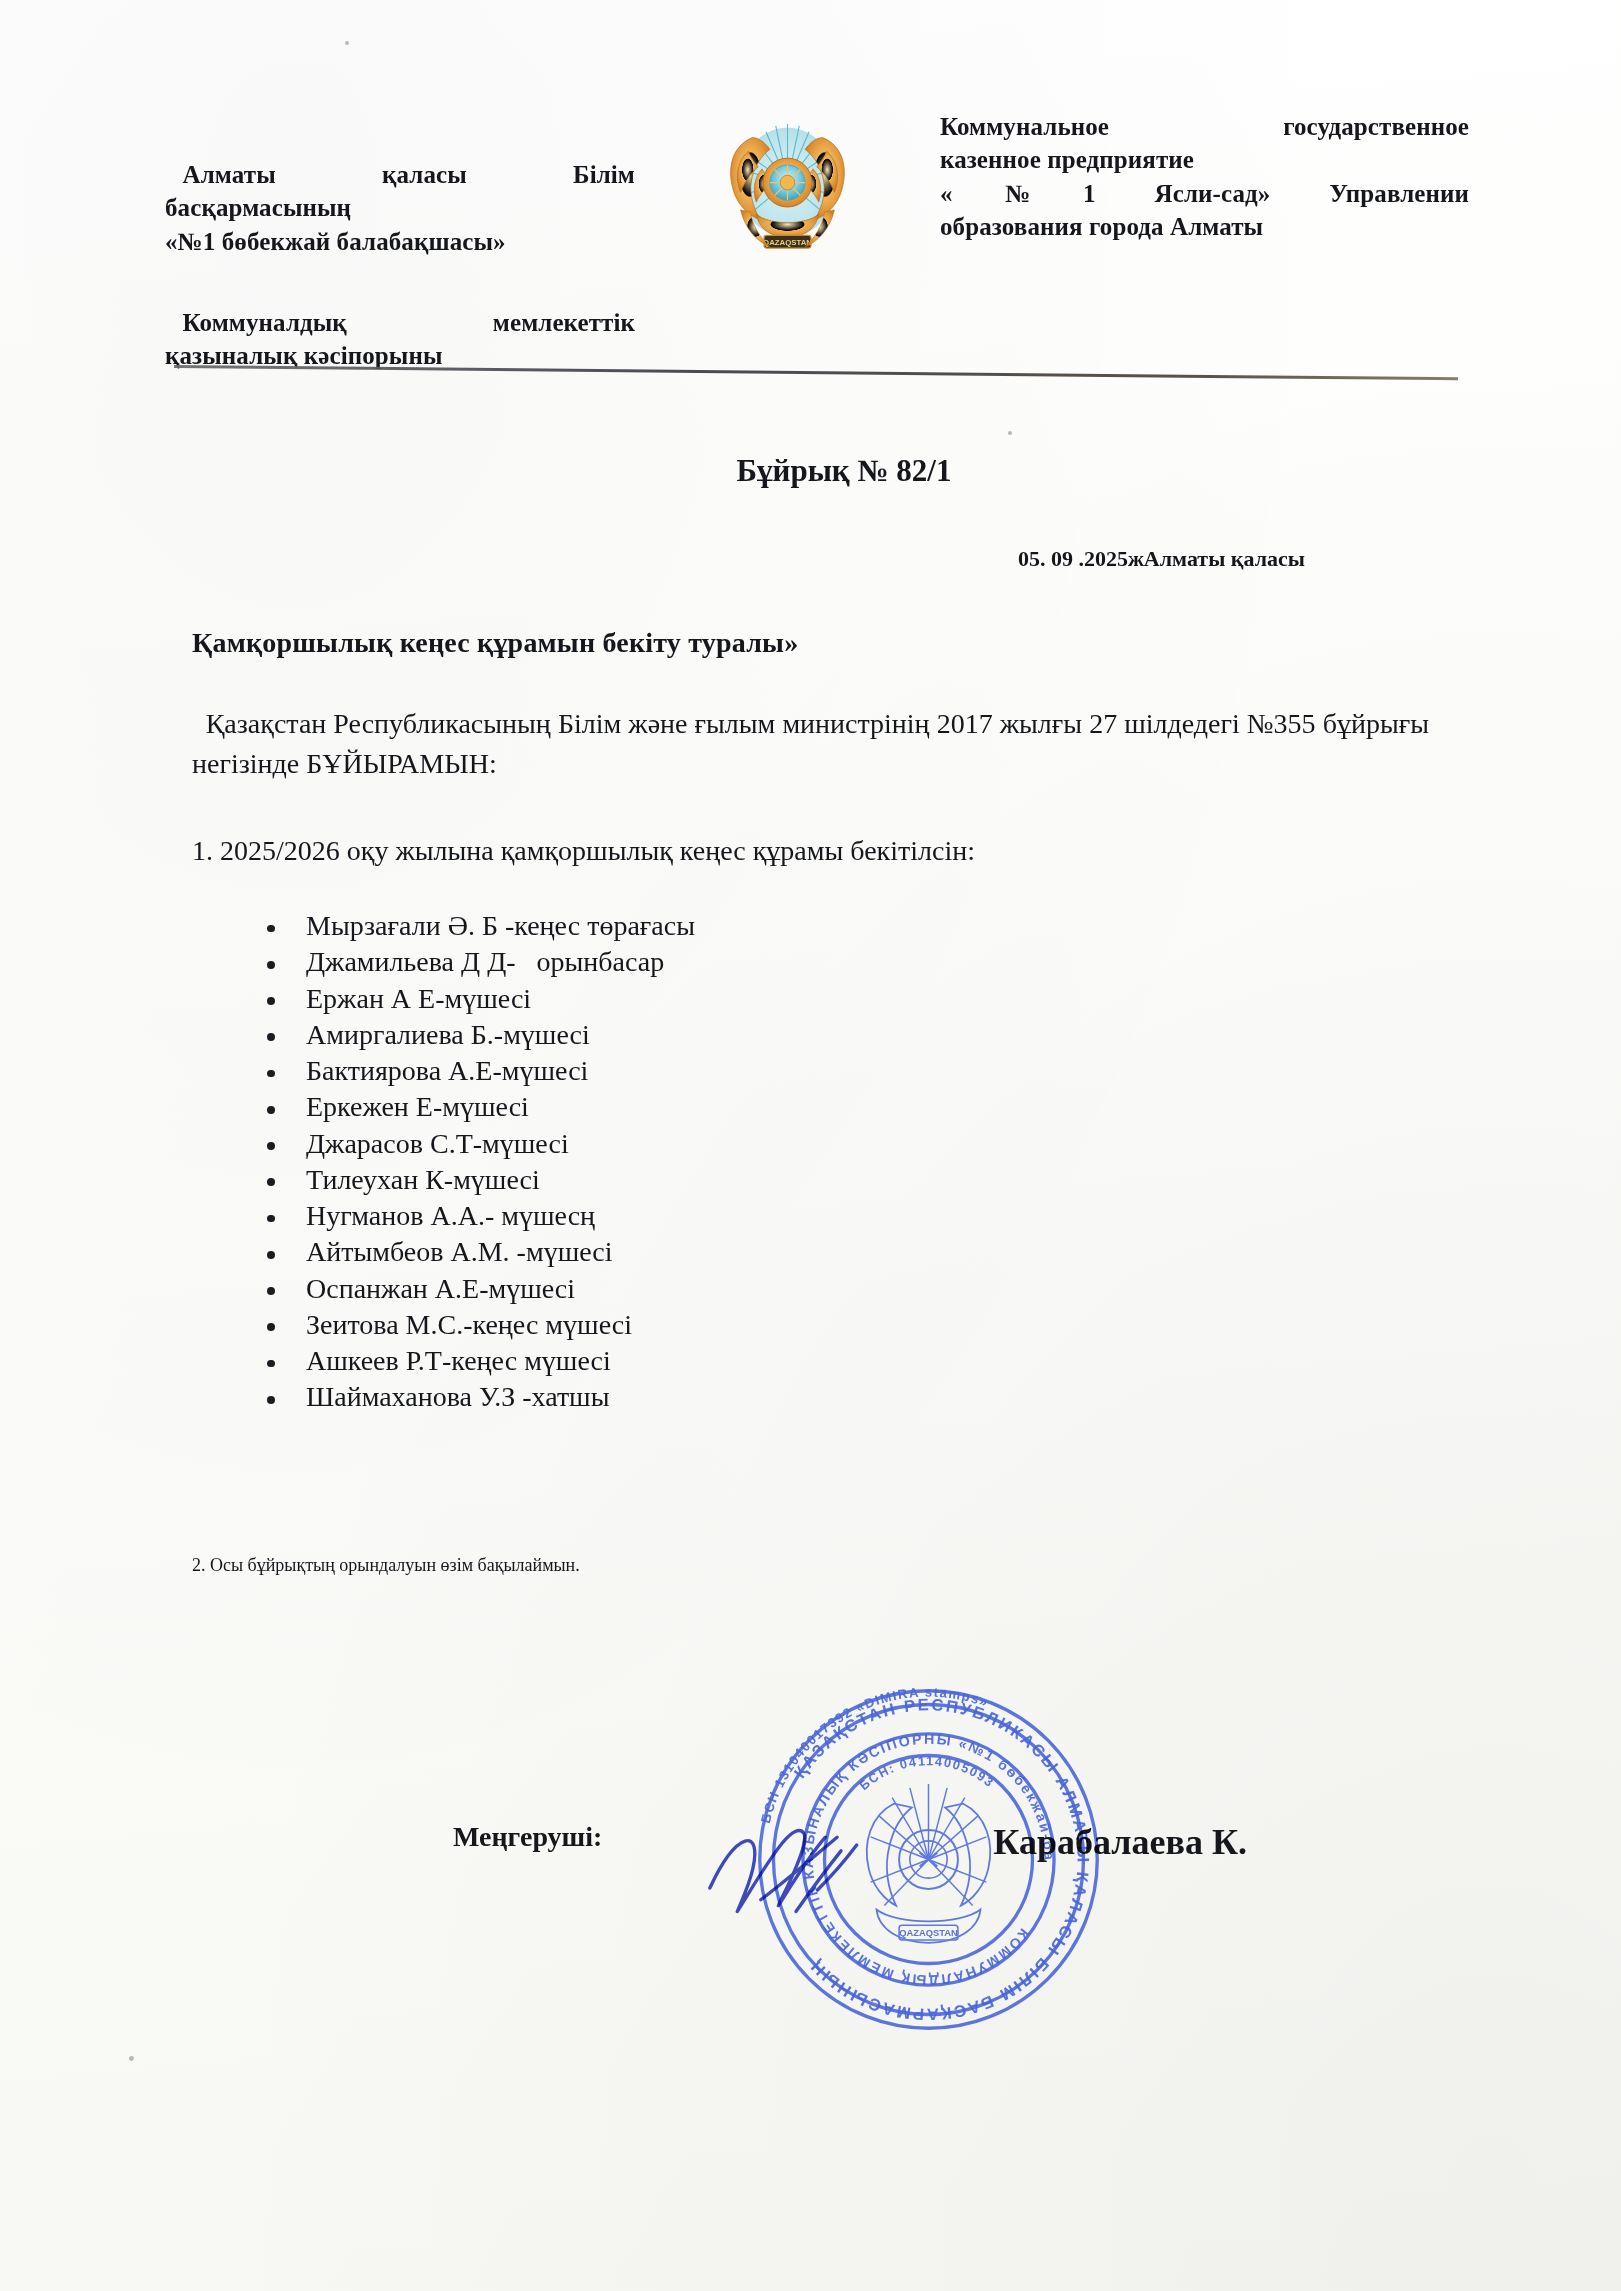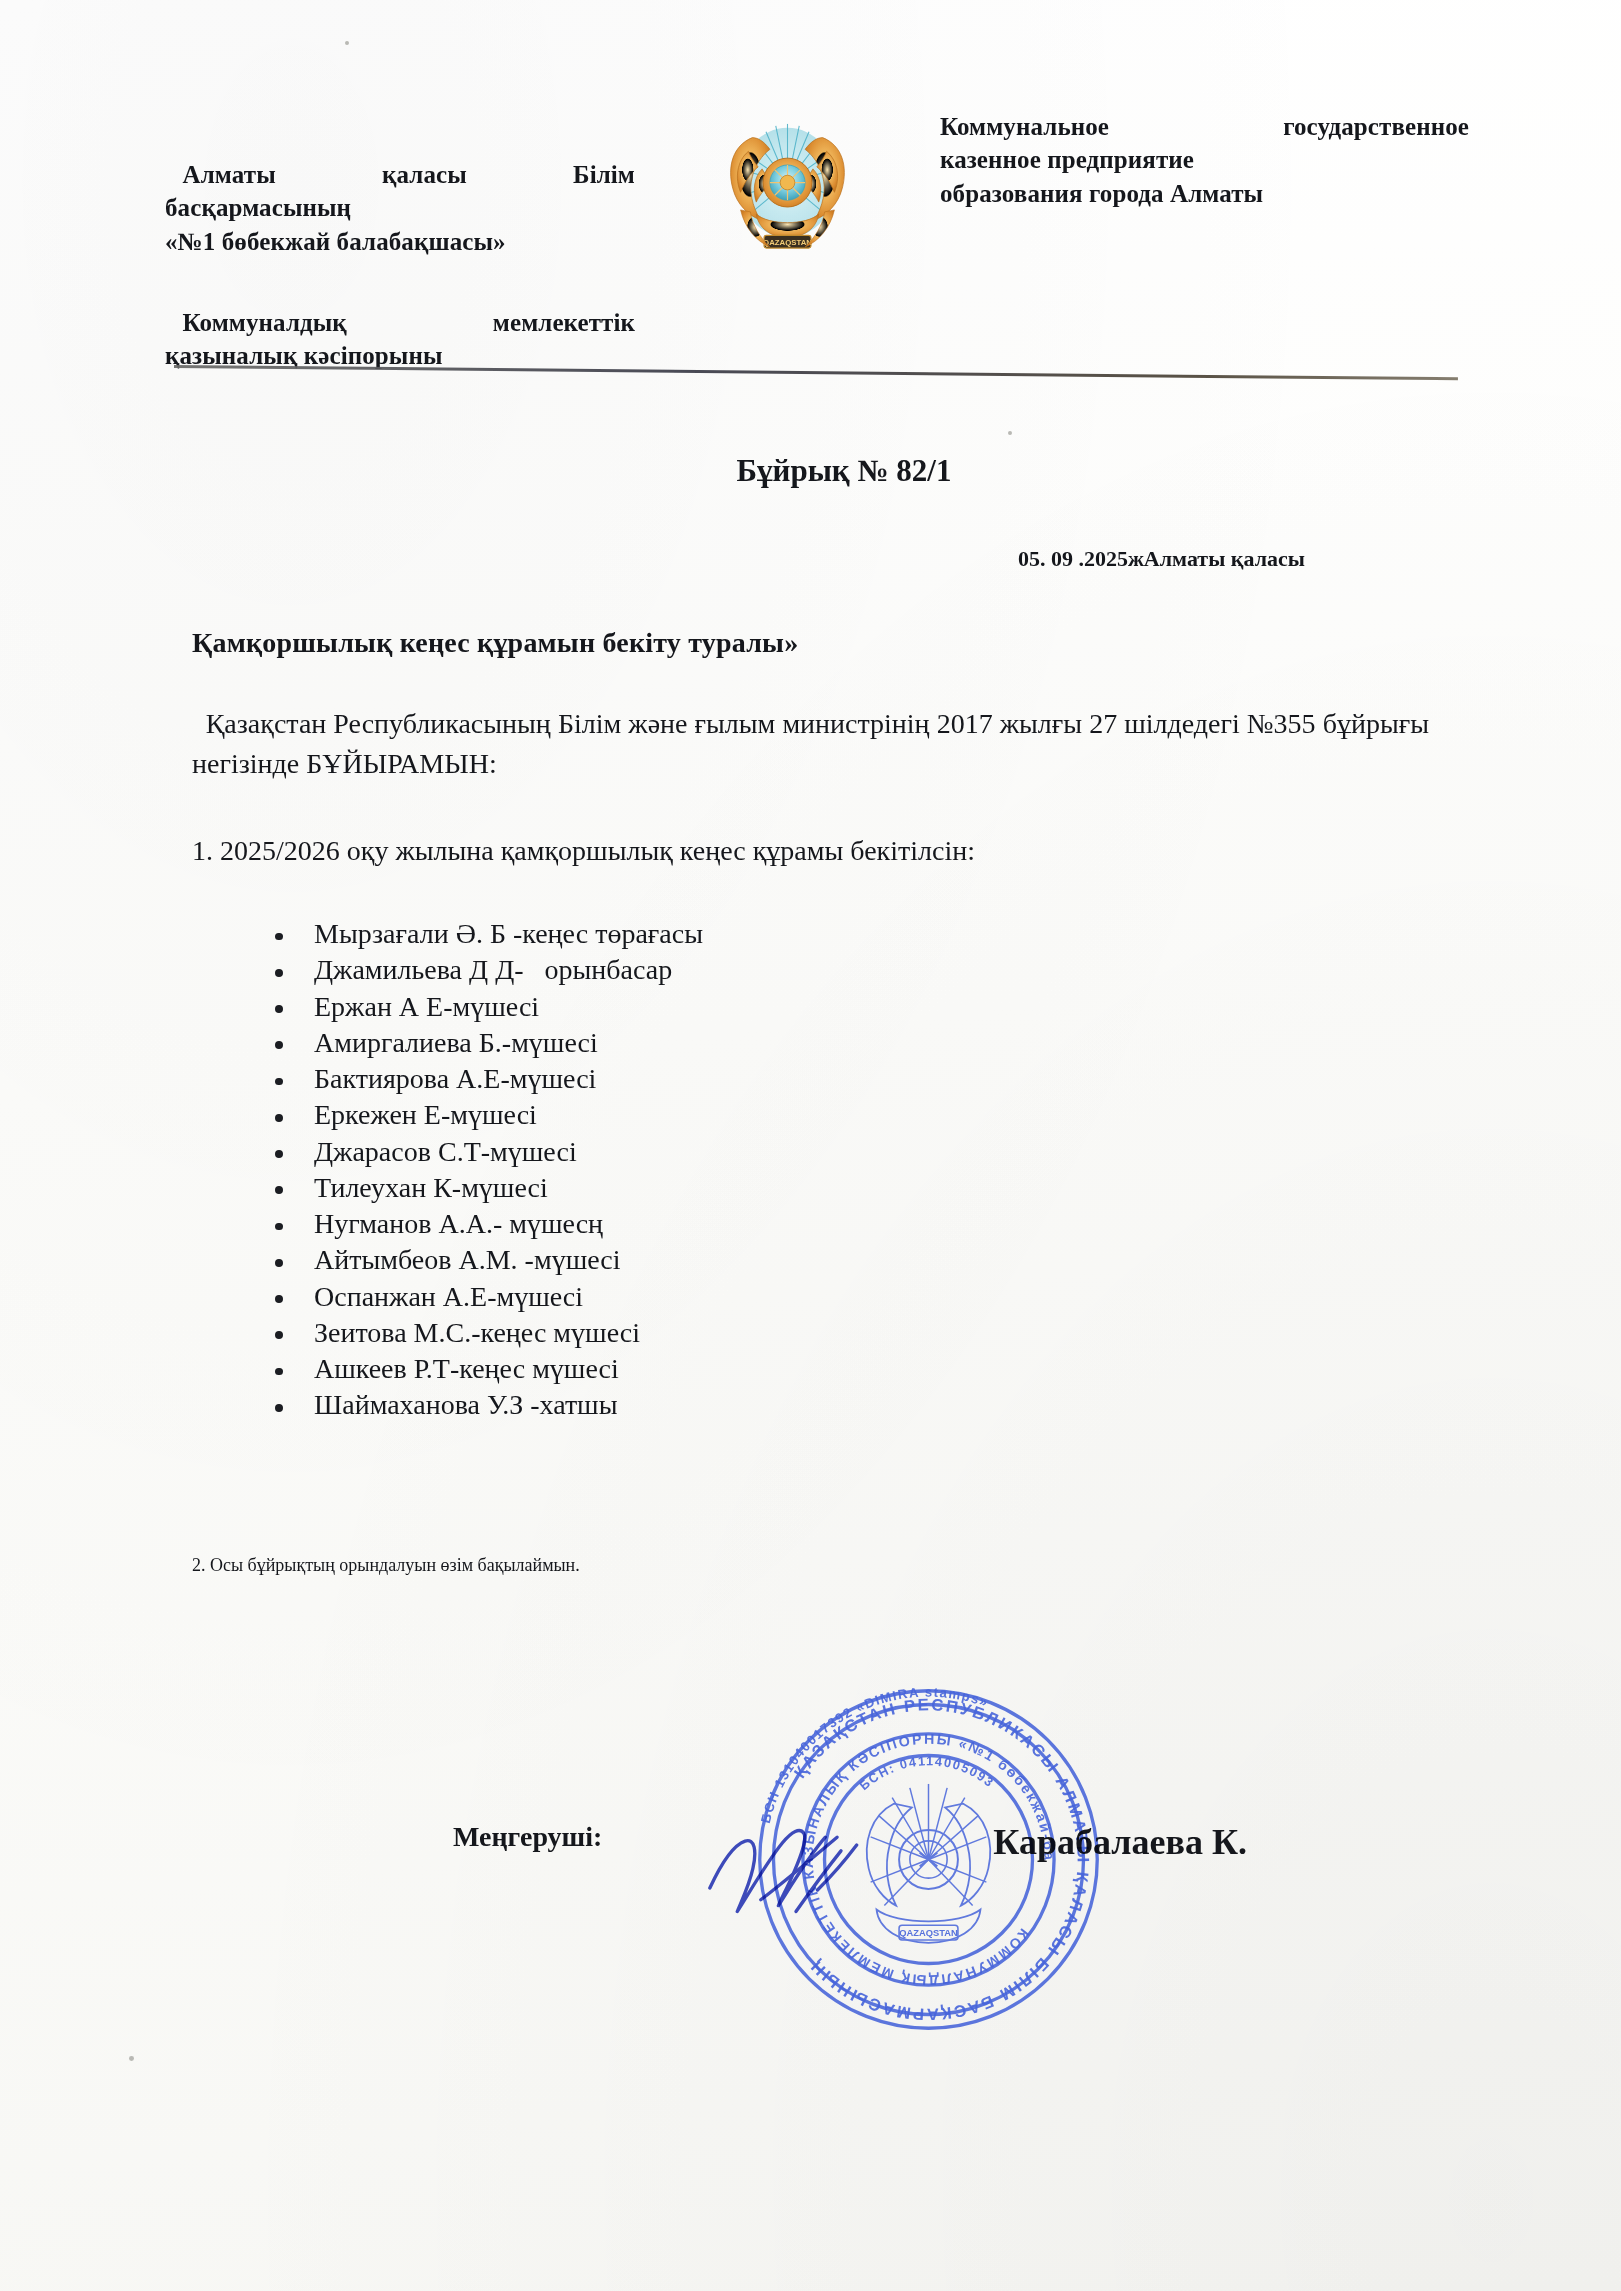--- a/index.html
+++ b/index.html
@@ -126,21 +126,21 @@
     position: absolute;
     top: 835px;
     left: 192px;
     font-size: 28px;
   }
 
   .namelist {
     position: absolute;
     top: 904px;
     left: 231px;
-    margin: 12px;
+    margin: 4px;
     padding: 0 0 0 71px;
     list-style: none;
     font-size: 28px;
   }
   .namelist li {
     position: relative;
     line-height: 1.295;
     padding-left: 0;
     white-space: pre;
   }
@@ -281,20 +281,21 @@
           <text x="66" y="136" text-anchor="middle" font-family="'Liberation Sans', sans-serif" font-size="8" font-weight="bold" fill="#f2cb76">QAZAQSTAN</text>
 
           <path d="M18 100 C22 118 34 132 48 138 C38 128 30 116 28 102 Z" fill="url(#gGold)" stroke="#b8701c" stroke-width="0.6"></path>
           <path d="M114 100 C110 118 98 132 84 138 C94 128 102 116 104 102 Z" fill="url(#gGold)" stroke="#b8701c" stroke-width="0.6"></path>
         </svg>
       </div>
 
       <div class="lh-block lh-right">
         <p class="j">Коммунальное государственное</p>
         <p>казенное предприятие</p>
+        <p class="j">«№1 Ясли-сад» Управлении</p>
         <p>образования города Алматы</p>
       </div>
     </div>
 
     <div class="hr-rule"></div>
 
     <div class="order-no">Бұйрық № 82/1</div>
 
     <div class="datecity">
       <span>05. 09 .2025ж</span>

